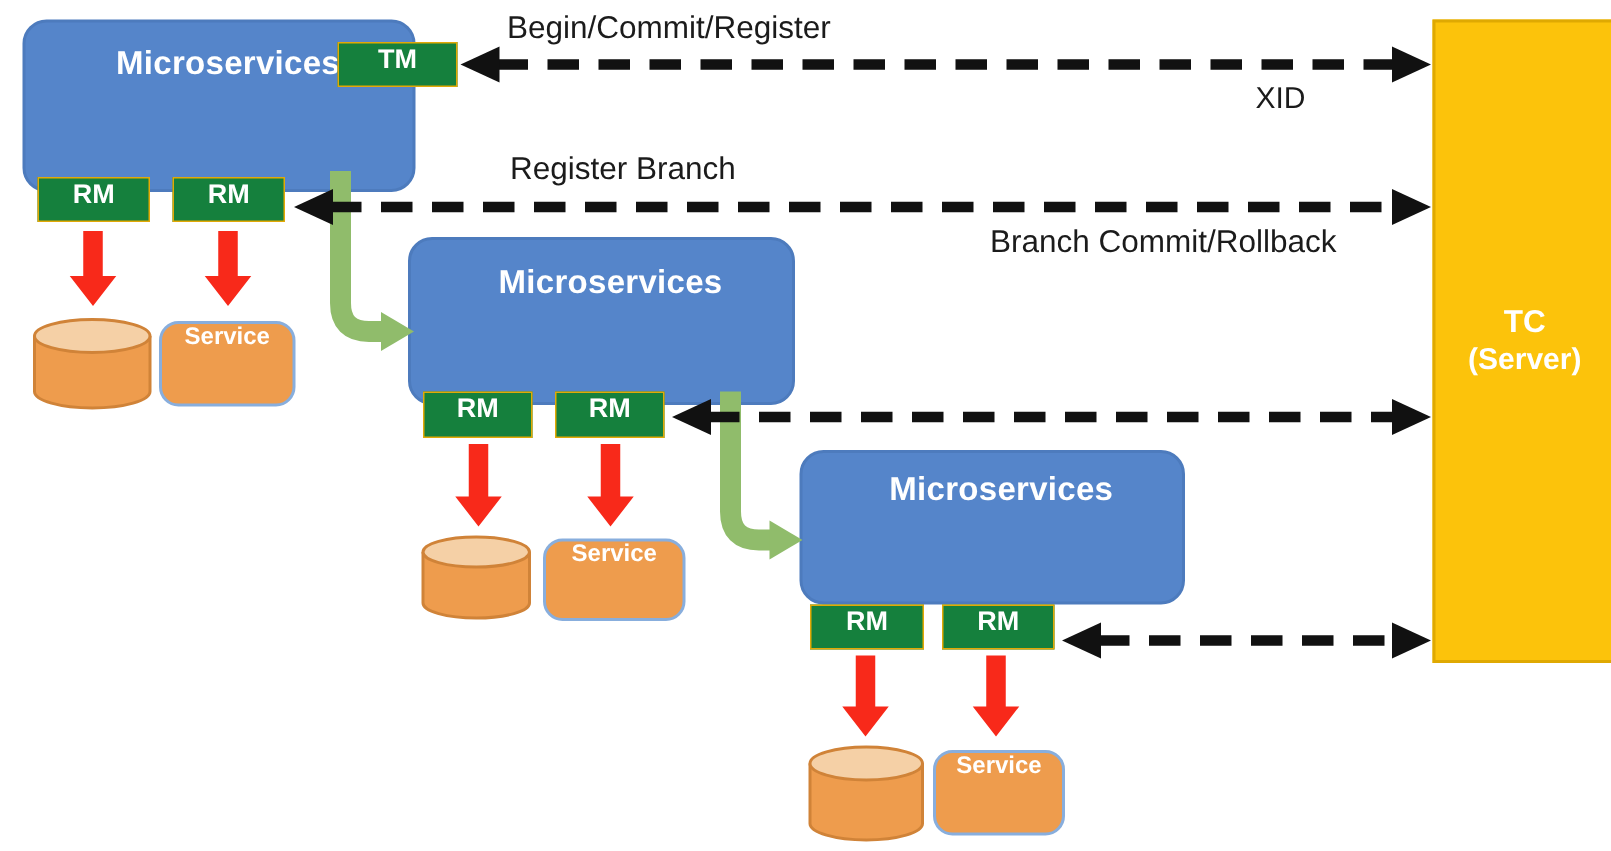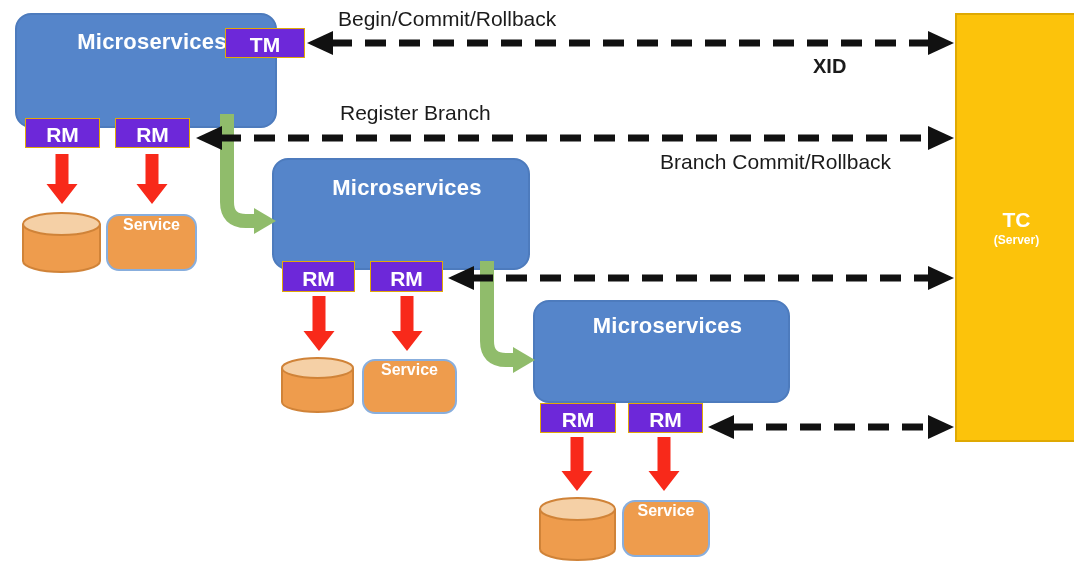--- a/index.html
+++ b/index.html
@@ -9,47 +9,47 @@
   }
   
   .ms-box{
     position:absolute;background:#5585ca;border:2px solid #4d7bbd;border-radius:16px;
     box-sizing:border-box;text-align:center;color:#ffffff;font-weight:bold;font-size:22px;
     letter-spacing:.2px;
     padding-left:12px;
   }
   
   .badge{
-    position:absolute;background:#6d28d9;border:1px solid #e2a906;box-sizing:border-box;
-    color:#ffffff;font-weight:bold;font-size:21px;text-align:center;
-    display:flex;align-items:flex-end;justify-content:center;
+    position:absolute;background:#15803d;border:1px solid #e2a906;box-sizing:border-box;
+    color:#ffffff;font-weight:bold;font-size:18px;text-align:center;
+    display:flex;align-items:flex-start;justify-content:center;
   }
   
   .tc-box{
     position:absolute;background:#fcc30b;border:2px solid #dfa902;box-sizing:border-box;
     color:#ffffff;font-weight:bold;text-align:center;
     display:flex;flex-direction:column;align-items:center;justify-content:center;
   }
   .tc-box .tc-name{font-size:21px;line-height:1.25;}
-  .tc-box .tc-sub{font-size:12px;line-height:1.25;}
+  .tc-box .tc-sub{font-size:20px;line-height:1.25;}
   
   .svc-box{
     position:absolute;background:#ee9c4d;border:2px solid #88aedd;border-radius:13px;
     box-sizing:border-box;color:#ffffff;font-weight:bold;font-size:16px;
     display:flex;justify-content:center;
   }
   
   .db-label{
     position:absolute;color:#ffffff;font-weight:bold;font-size:22px;text-align:center;
   }
   
   .msg-label{
     position:absolute;color:#1b1b1b;font-size:21px;white-space:nowrap;z-index:6;
   }
-  .msg-label.bold{font-weight:bold;font-size:20px;}
+  .msg-label.bold{font-weight:normal;font-size:20px;margin-left:24px;}
   #arrow-layer{position:absolute;left:0;top:0;z-index:5;pointer-events:none;}
   .layer-nodes{z-index:1;}
 </style>
 </head>
 <body>
 
 <div id="canvas">
 
   <div class="ms-box layer-nodes" style="left:15px;top:13px;width:262px;height:115px;padding-top:14px;">
     <span>Microservices</span>
@@ -94,21 +94,21 @@
   <div class="svc-box" style="left:622px;top:500px;width:88px;height:57px;">
     <span>Service</span>
   </div>
   <div class="db-label" style="left:546px;top:521px;width:62px;">DB</div>
 
   <div class="tc-box" style="left:955px;top:13px;width:123px;height:429px;">
     <div class="tc-name">TC</div>
     <div class="tc-sub">(Server)</div>
   </div>
 
-  <div class="msg-label" style="left:338px;top:7px;">Begin/Commit/Rollback</div>
+  <div class="msg-label" style="left:338px;top:7px;">Begin/Commit/Register</div>
   <div class="msg-label bold" style="left:813px;top:55px;">XID</div>
   <div class="msg-label" style="left:340px;top:101px;">Register Branch</div>
   <div class="msg-label" style="left:660px;top:150px;">Branch Commit/Rollback</div>
 
   <svg id="arrow-layer" width="1074" height="567" viewBox="0 0 1074 567">
 
     <g>
       <path d="M227,114 L227,202 Q227,221 246,221 L255,221" fill="none" stroke="#90bc6b" stroke-width="14"></path>
       <polygon points="254,208 254,234 276,221" fill="#90bc6b"></polygon>
     </g>

